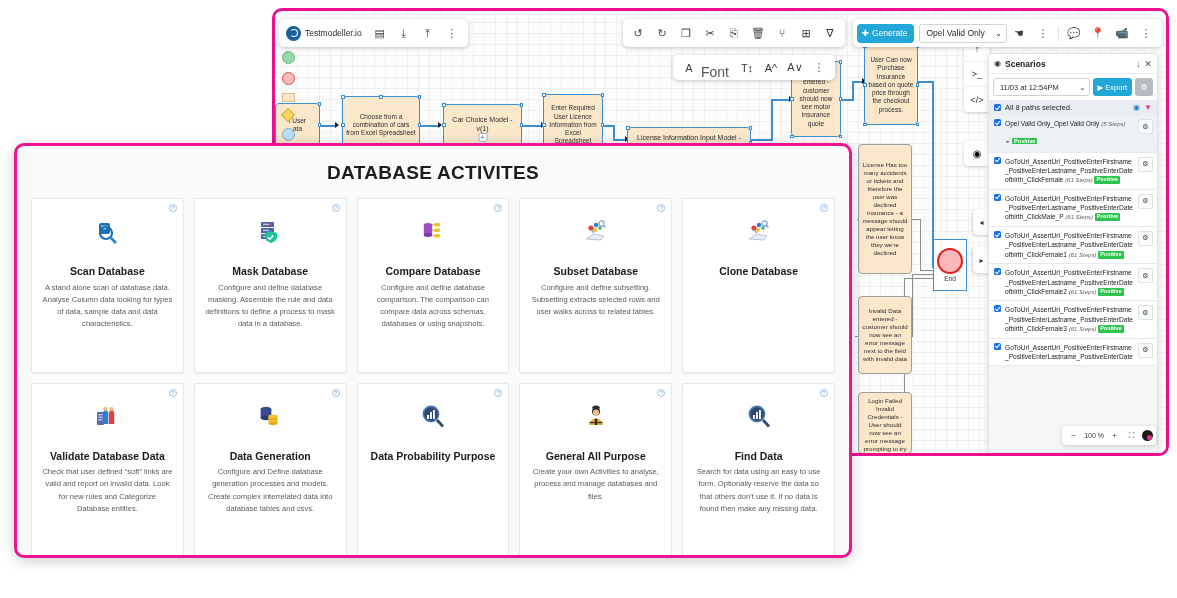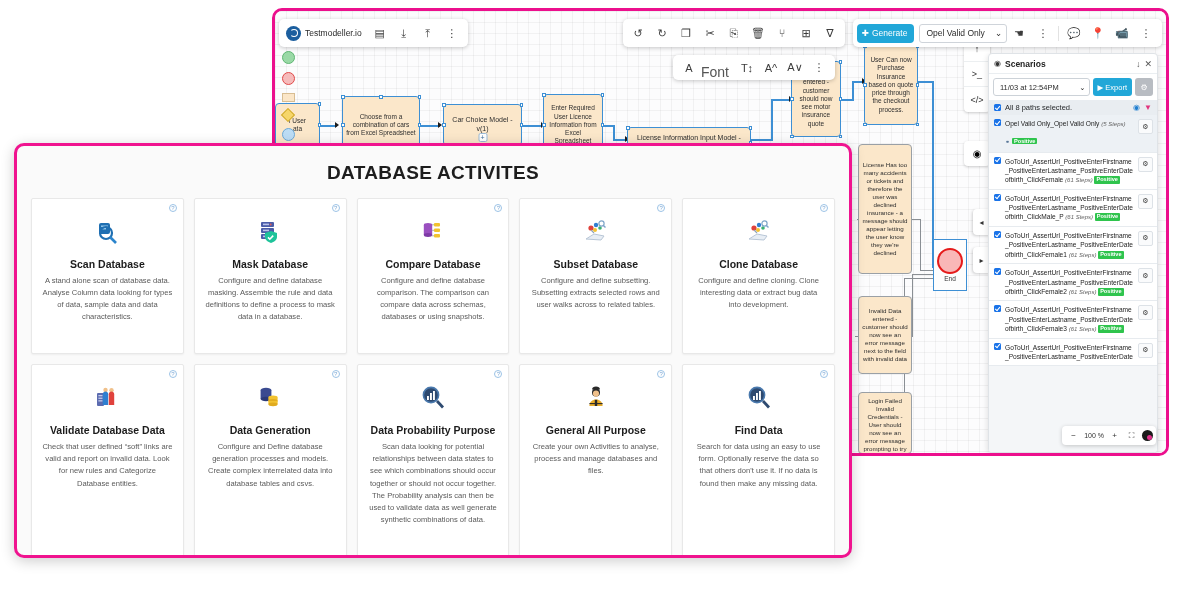--- a/index.html
+++ b/index.html
@@ -279,21 +279,21 @@
     position:relative;padding:18px 10px 8px;
     box-shadow:0 1px 2px rgba(0,0,0,.05);
   }
   .card .q{
     position:absolute;right:6px;top:5px;
     width:8px;height:8px;border-radius:50%;border:1px solid #9cc3e6;
     color:#7fa9d6;font-size:6px;line-height:6.5px;text-align:center;cursor:pointer;
   }
   .card .ci{ height:30px; display:flex;align-items:center;justify-content:center; }
   .card h3{
-    margin:11px 0 4px;font-size:10.5px;text-align:center;color:#1c1c1c;font-weight:bold;line-height:1.2;
+    margin:18px 0 4px;font-size:10.5px;text-align:center;color:#1c1c1c;font-weight:bold;line-height:1.2;
   }
   .card p{
     margin:0;font-size:7.6px;line-height:1.62;text-align:center;color:#5a5a5a;
   }
 </style>
 </head>
 <body>
 
 <div class="app-window">
   <div class="grid"></div>
@@ -650,21 +650,20 @@
             <circle cx="8" cy="9" r="2.6" fill="#e0423c"></circle>
             <circle cx="13" cy="6" r="2.2" fill="#2f7fd0"></circle>
             <circle cx="12" cy="11" r="2" fill="#f3c233"></circle>
             <circle cx="17" cy="9" r="1.8" fill="#3bb273"></circle>
             <line x1="8" y1="11" x2="11" y2="14" stroke="#8fa4b8" stroke-width="1.1"></line>
             <circle cx="18.5" cy="4.5" r="2.6" fill="none" stroke="#7ea5c9" stroke-width="1.2"></circle>
             <line x1="20.4" y1="6.4" x2="22.5" y2="8.5" stroke="#7ea5c9" stroke-width="1.4"></line>
           </svg>
         </div>
         <h3>Clone Database</h3>
-        <p>Configure and define cloning. Clone interesting data or extract bug data into development.</p>
       </div>
       <div class="card">
         <div class="q">?</div>
         <div class="ci">
           <svg width="26" height="26" viewBox="0 0 26 26">
             <rect x="3" y="8" width="7" height="13" rx="1" fill="#5b6bb0"></rect>
             <rect x="4.4" y="10" width="4.2" height="1.3" fill="#c3cbea"></rect>
             <rect x="4.4" y="12.6" width="4.2" height="1.3" fill="#c3cbea"></rect>
             <rect x="4.4" y="15.2" width="4.2" height="1.3" fill="#c3cbea"></rect>
             <circle cx="11.5" cy="5" r="2.2" fill="#f0c08a"></circle>
@@ -699,21 +698,20 @@
           <svg width="26" height="26" viewBox="0 0 26 26">
             <circle cx="11" cy="10" r="7.6" fill="#2e4a70"></circle>
             <rect x="7" y="11" width="1.9" height="4" fill="#fff"></rect>
             <rect x="10" y="8" width="1.9" height="7" fill="#fff"></rect>
             <rect x="13" y="6" width="1.9" height="9" fill="#fff"></rect>
             <circle cx="11" cy="10" r="7.6" fill="none" stroke="#4a79ad" stroke-width="1.6"></circle>
             <line x1="17" y1="16" x2="23" y2="22.5" stroke="#2e4a70" stroke-width="2.8"></line>
           </svg>
         </div>
         <h3>Data Probability Purpose</h3>
-        <p>Scan data looking for potential relationships between data states to see which combinations should occur together or should not occur together. The Probability analysis can then be used to validate data as well generate synthetic combinations of data.</p>
       </div>
       <div class="card">
         <div class="q">?</div>
         <div class="ci">
           <svg width="26" height="26" viewBox="0 0 26 26">
             <circle cx="13" cy="7.5" r="4" fill="#2a2a2a"></circle>
             <circle cx="13" cy="8.6" r="3.1" fill="#f0c08a"></circle>
             <path d="M9 4.6c0-2 1.8-3 4-3s4 1 4 3z" fill="#2a2a2a"></path>
             <path d="M6.4 21c0-4 3-6.4 6.6-6.4S19.6 17 19.6 21z" fill="#e8ab28"></path>
             <rect x="11.8" y="14.8" width="2.4" height="6.2" fill="#2a2a2a"></rect>

